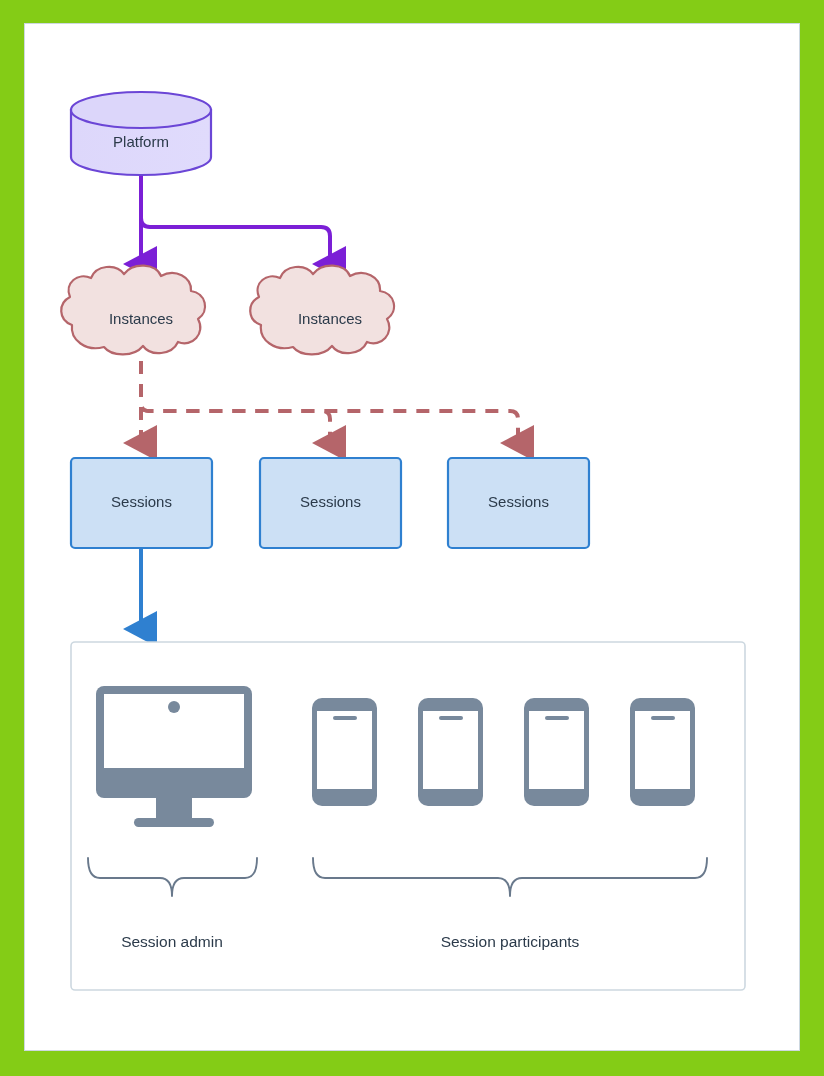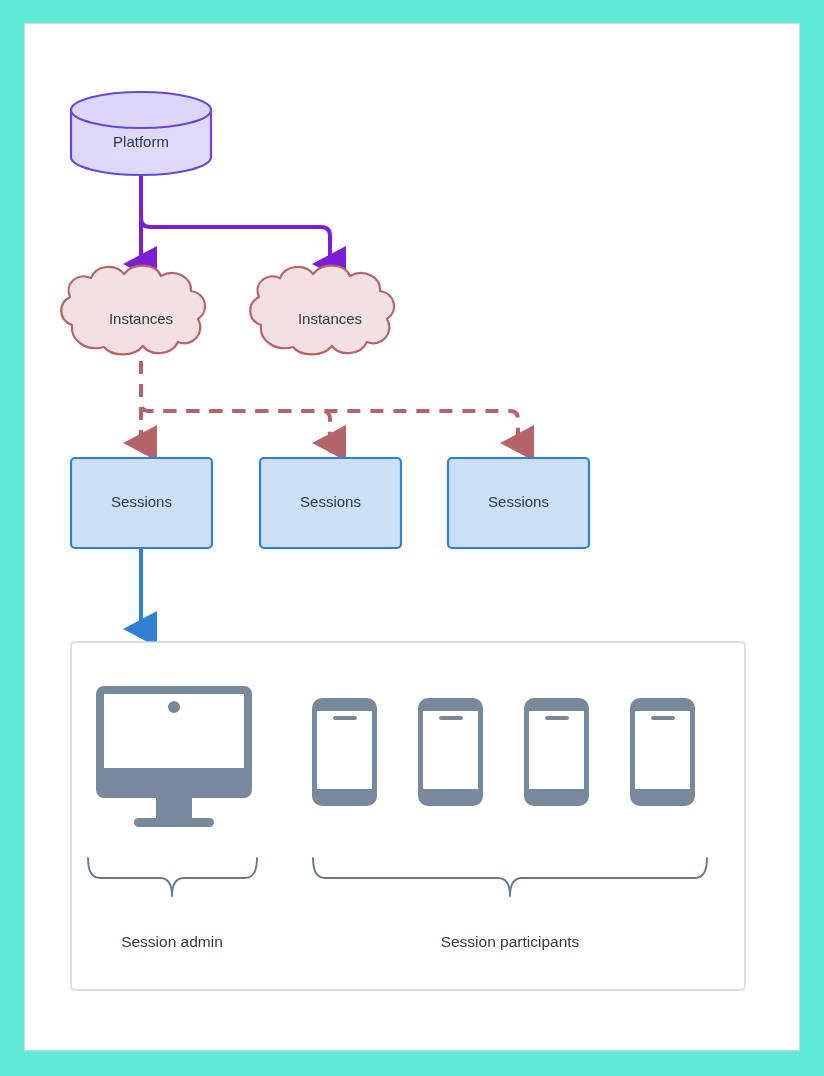--- a/index.html
+++ b/index.html
@@ -9,21 +9,21 @@
     background: #000000;
     width: 824px;
     height: 1076px;
     overflow: hidden;
     font-family: "Liberation Sans", sans-serif;
   }
   #root {
     position: relative;
     width: 824px;
     height: 1076px;
-    background: #5eead4;
+    background: #84cc16;
   }
   #canvas {
     position: absolute;
     left: 24px;
     top: 23px;
     width: 776px;
     height: 1028px;
     background: #ffffff;
     border: 1px solid #cdd8e0;
     box-sizing: border-box;

